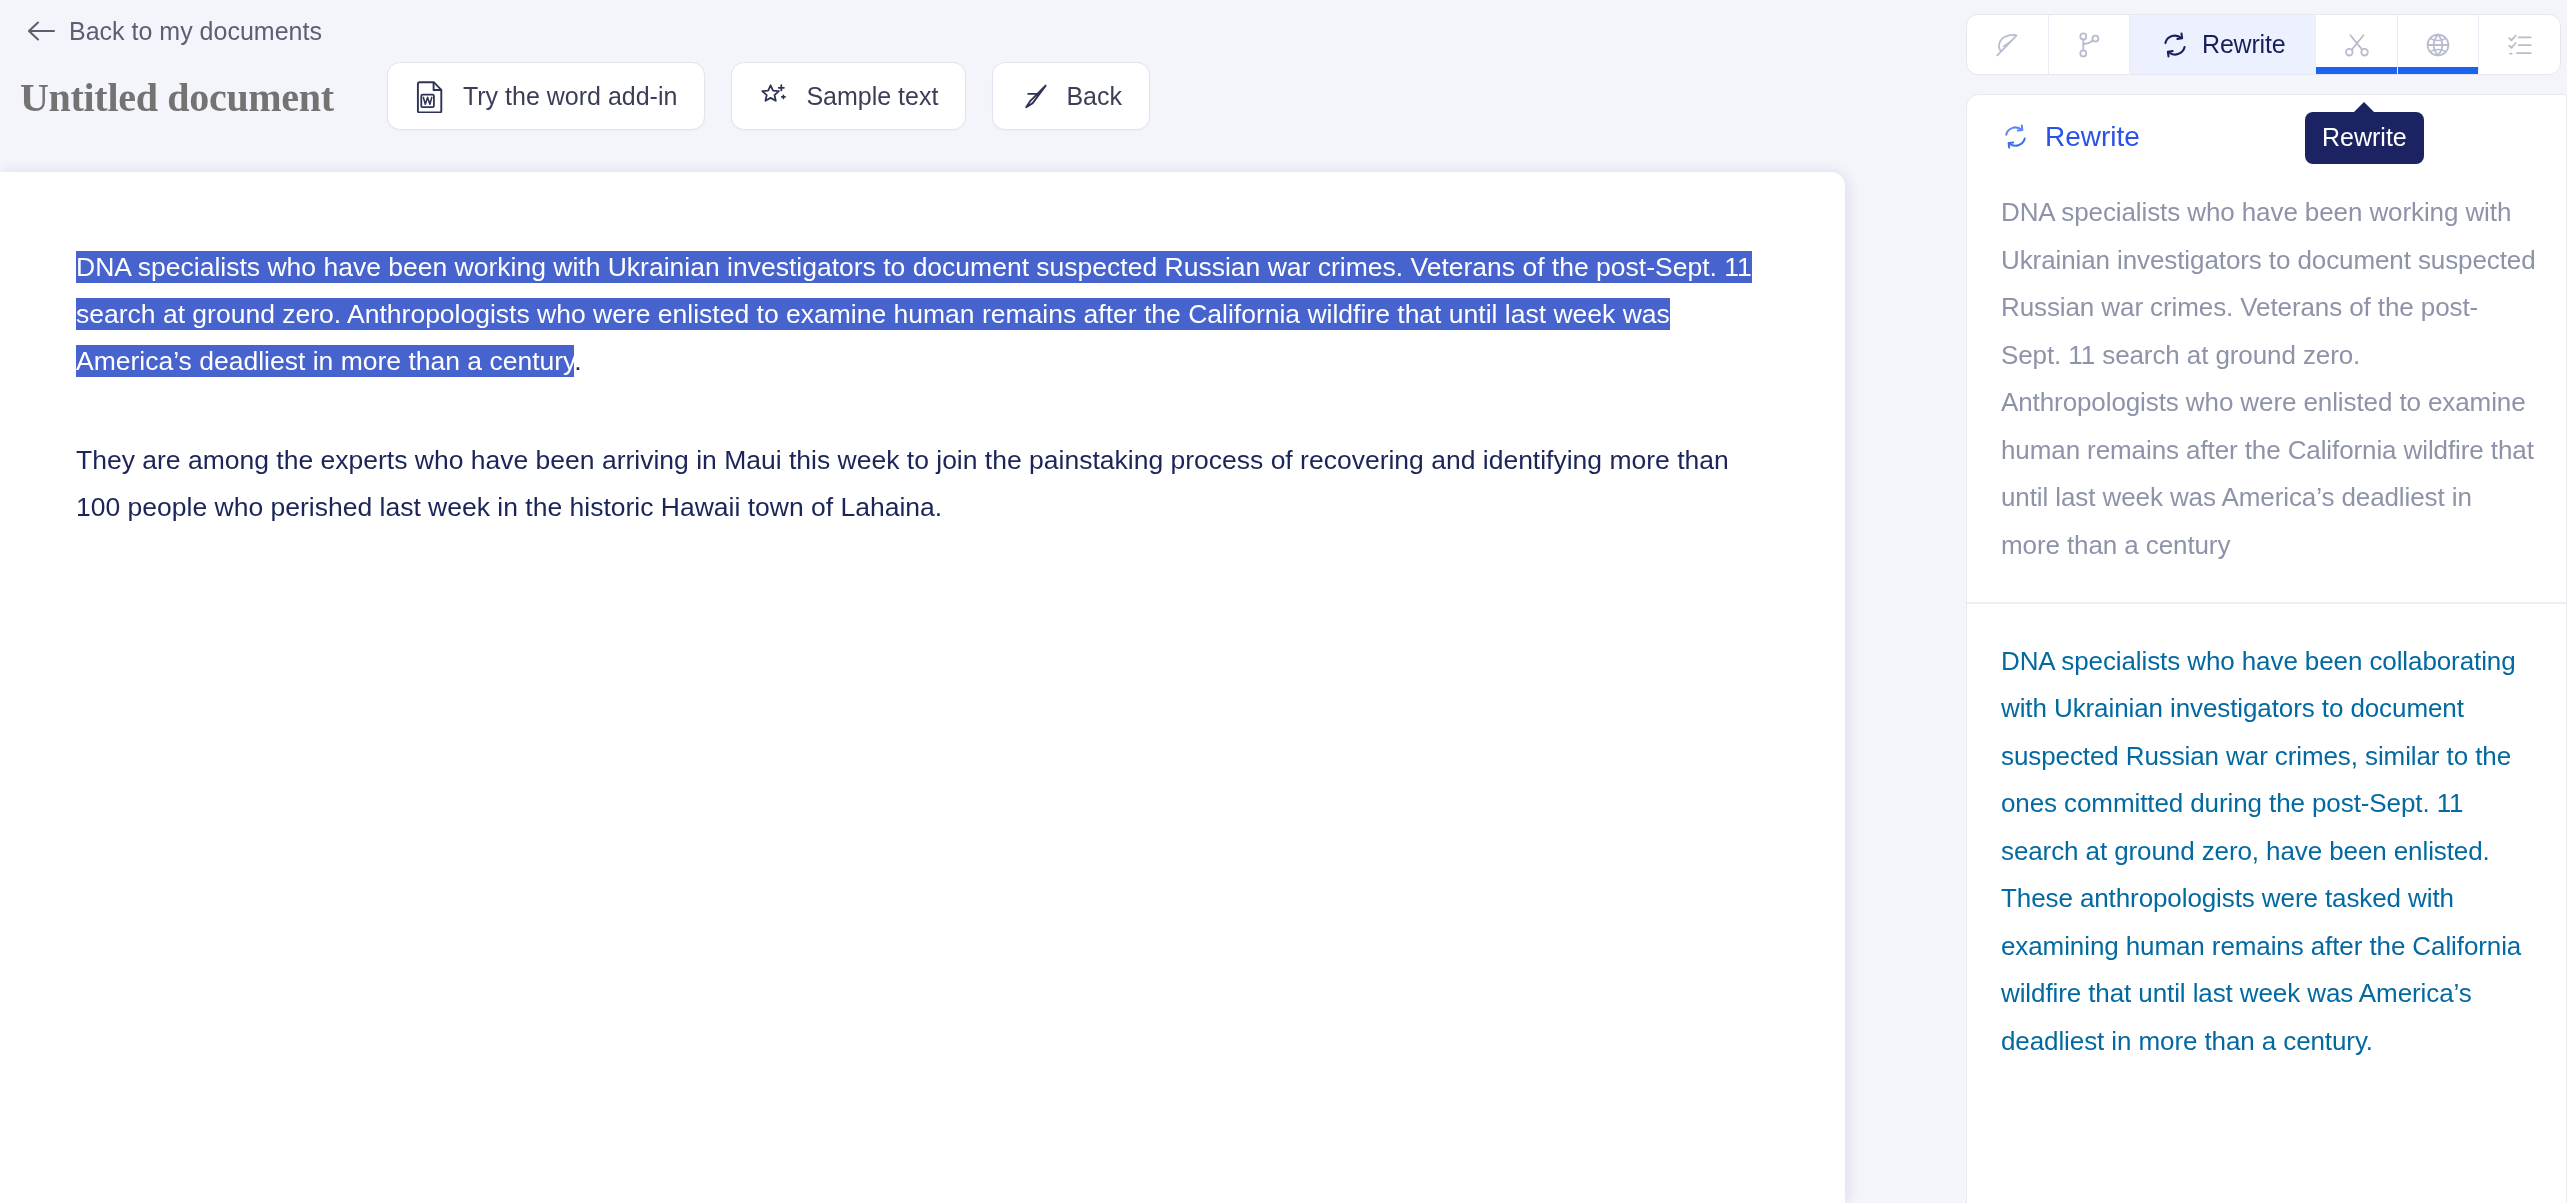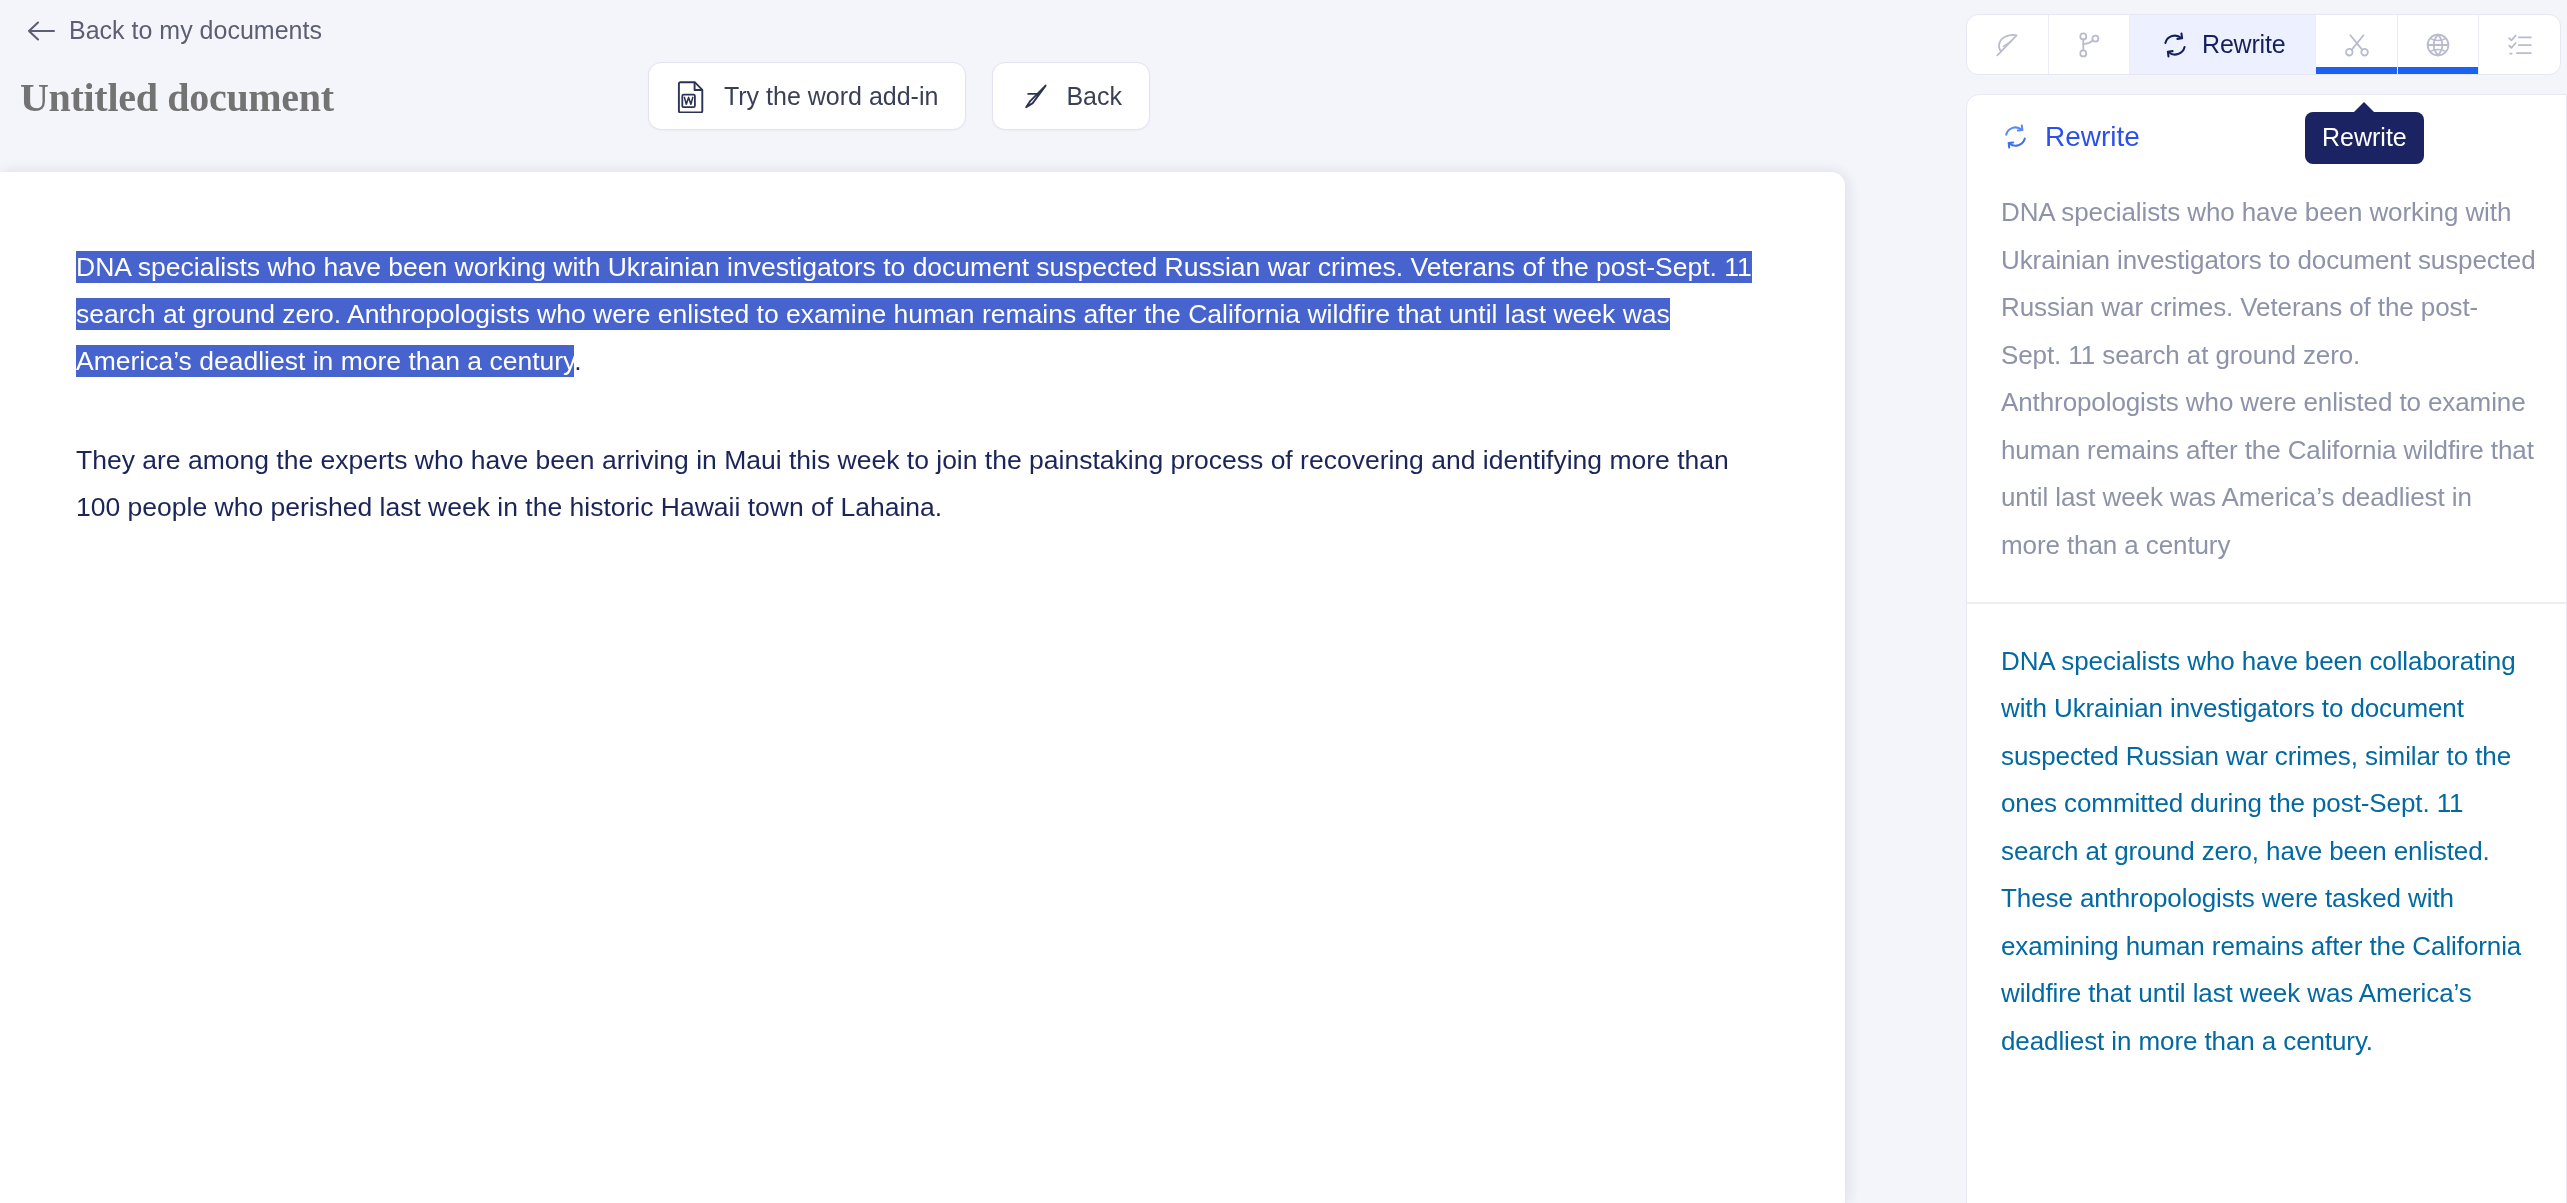--- a/index.html
+++ b/index.html
@@ -35,20 +35,21 @@
     left: 0; top: 0;
     width: 1960px;
     height: 172px;
   }
 
   .back-link {
     position: absolute;
     left: 22px;
     top: 12px;
     display: flex;
+    align-items: center;
     gap: 13px;
     color: #5c5f73;
     font-size: 25px;
     cursor: pointer;
     line-height: 1;
     padding: 6px 4px;
   }
   .back-arrow {
     width: 30px; height: 26px;
     display: block;
@@ -282,20 +283,30 @@
             <svg width="31" height="33" viewBox="0 0 31 33" fill="none">
               <path d="M4.5 2.2h14.2l7.6 7.6v21.1c0 .9-.7 1.6-1.6 1.6H4.5c-.9 0-1.6-.7-1.6-1.6V3.8c0-.9.7-1.6 1.6-1.6z" stroke="#2d3356" stroke-width="1.9" stroke-linejoin="round"></path>
               <path d="M18.6 2.2v7.8h7.7" stroke="#2d3356" stroke-width="1.9" stroke-linejoin="round"></path>
               <rect x="6.3" y="14.6" width="12.6" height="12.6" rx="1.4" stroke="#2d3356" stroke-width="1.8"></rect>
               <path d="M8.4 17.4l1.9 6.8 2.3-6.8 2.3 6.8 1.9-6.8" stroke="#2d3356" stroke-width="1.55" stroke-linecap="round" stroke-linejoin="round"></path>
             </svg>
           </span>
           <span>Try the word add-in</span>
         </button>
 
+        <button class="tool-btn">
+          <span>
+            <svg width="30" height="30" viewBox="0 0 30 30" fill="none">
+              <path d="M11.6 4.3l2.45 5.3 5.8.6-4.35 3.9 1.25 5.7-5.15-2.95-5.15 2.95 1.25-5.7L3.35 10.2l5.8-.6z" stroke="#2d3356" stroke-width="1.8" stroke-linejoin="round"></path>
+              <path d="M22.3 4.2v5.2M19.7 6.8h5.2" stroke="#2d3356" stroke-width="1.8" stroke-linecap="round"></path>
+              <path d="M24.4 14.2v3.4M22.7 15.9h3.4" stroke="#2d3356" stroke-width="1.6" stroke-linecap="round"></path>
+            </svg>
+          </span>
+          <span>Sample text</span>
+        </button>
 
         <button class="tool-btn">
           <span>
             <svg width="29" height="29" viewBox="0 0 29 29" fill="none">
               <path d="M25.6 3.6L10.4 18.8l-4.2 6.5 6.5-4.2L25.6 3.6z" stroke="#2d3356" stroke-width="1.9" stroke-linejoin="round"></path>
               <path d="M8.2 11.9h8.4" stroke="#2d3356" stroke-width="1.9" stroke-linecap="round"></path>
             </svg>
           </span>
           <span>Back</span>
         </button>

